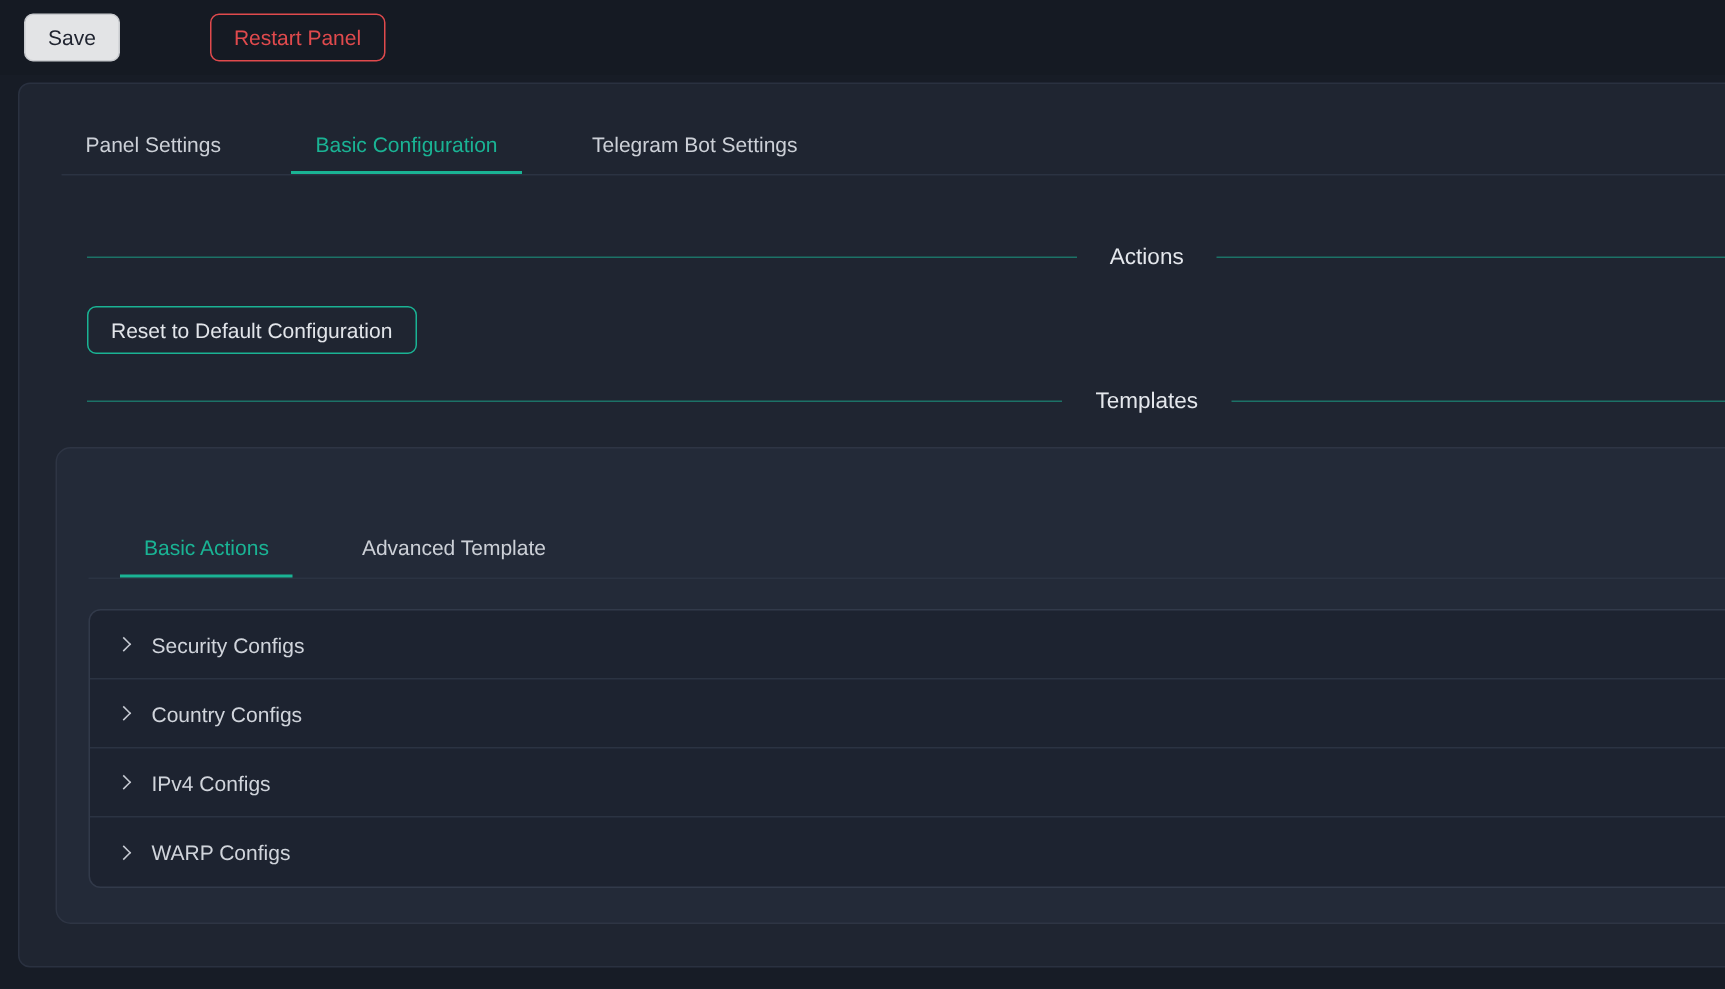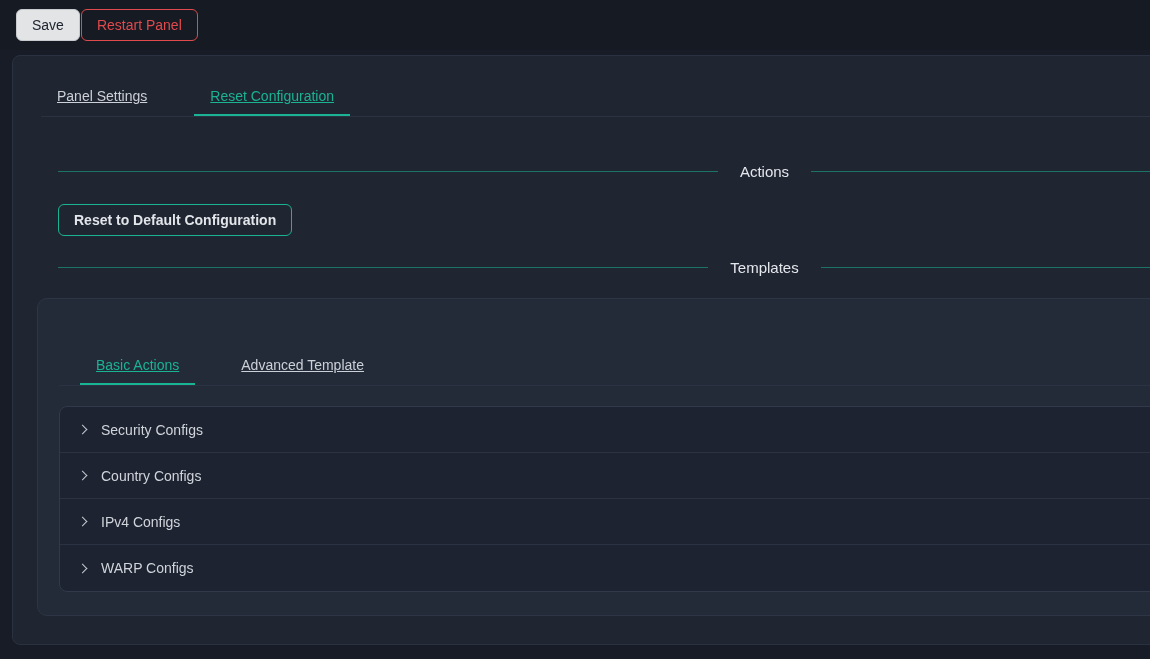--- a/index.html
+++ b/index.html
@@ -10,21 +10,21 @@
     height: 659px;
     overflow: hidden;
     background: #171c26;
     font-family: "Liberation Sans", sans-serif;
     color: #ccd0d7;
   }
   .topbar {
     height: 50px;
     display: flex;
     align-items: center;
-    gap: 1px;
+    gap: 28px;
     padding: 0 16px;
     background: #151a23;
   }
   .btn {
     font-size: 14px;
     line-height: 20px;
     border-radius: 6px;
     padding: 5px 15px;
     cursor: pointer;
     font-family: inherit;
@@ -32,48 +32,47 @@
   }
   .btn-save {
     background: #e3e4e6;
     border: 1px solid #c8cace;
     color: #202430;
   }
   .btn-restart {
     background: transparent;
     border: 1px solid #e04a4d;
     color: #e04a4d;
+    margin-left: 32px;
   }
   .btn-reset {
     background: transparent;
     border: 1px solid #1ab394;
     color: #e2e5ea;
     margin: 23px 0 0 45px;
-    font-weight: bold;
   }
   .main-card {
     margin: 5px 0 0 12px;
     width: 1505px;
     height: 590px;
     background: #1f2531;
     border: 1px solid #2a3140;
     border-radius: 8px;
   }
   .tabs-row {
     display: flex;
     margin: 20px 0 0 28px;
     border-bottom: 1px solid #2b3342;
   }
   .tab {
     padding: 12px 16px 10px;
     font-size: 14px;
     color: #ccd0d7;
     cursor: pointer;
     border-bottom: 2px solid transparent;
-    text-decoration: underline;
   }
   .tab + .tab { margin-left: 31px; }
   .tab.active {
     color: #1ab394;
     border-bottom-color: #1ab394;
   }
   .divider {
     margin: 44px 45px 0;
     height: 20px;
     display: flex;
@@ -136,21 +135,22 @@
 <body>
 
 <div class="topbar">
   <button class="btn btn-save">Save</button>
   <button class="btn btn-restart">Restart Panel</button>
 </div>
 
 <div class="main-card">
   <div class="tabs-row">
     <div class="tab">Panel Settings</div>
-    <div class="tab active">Reset Configuration</div>
+    <div class="tab active">Basic Configuration</div>
+    <div class="tab">Telegram Bot Settings</div>
   </div>
 
   <div class="divider actions">
     <span>Actions</span>
   </div>
 
   <button class="btn btn-reset">Reset to Default Configuration</button>
 
   <div class="divider templates">
     <span>Templates</span>

